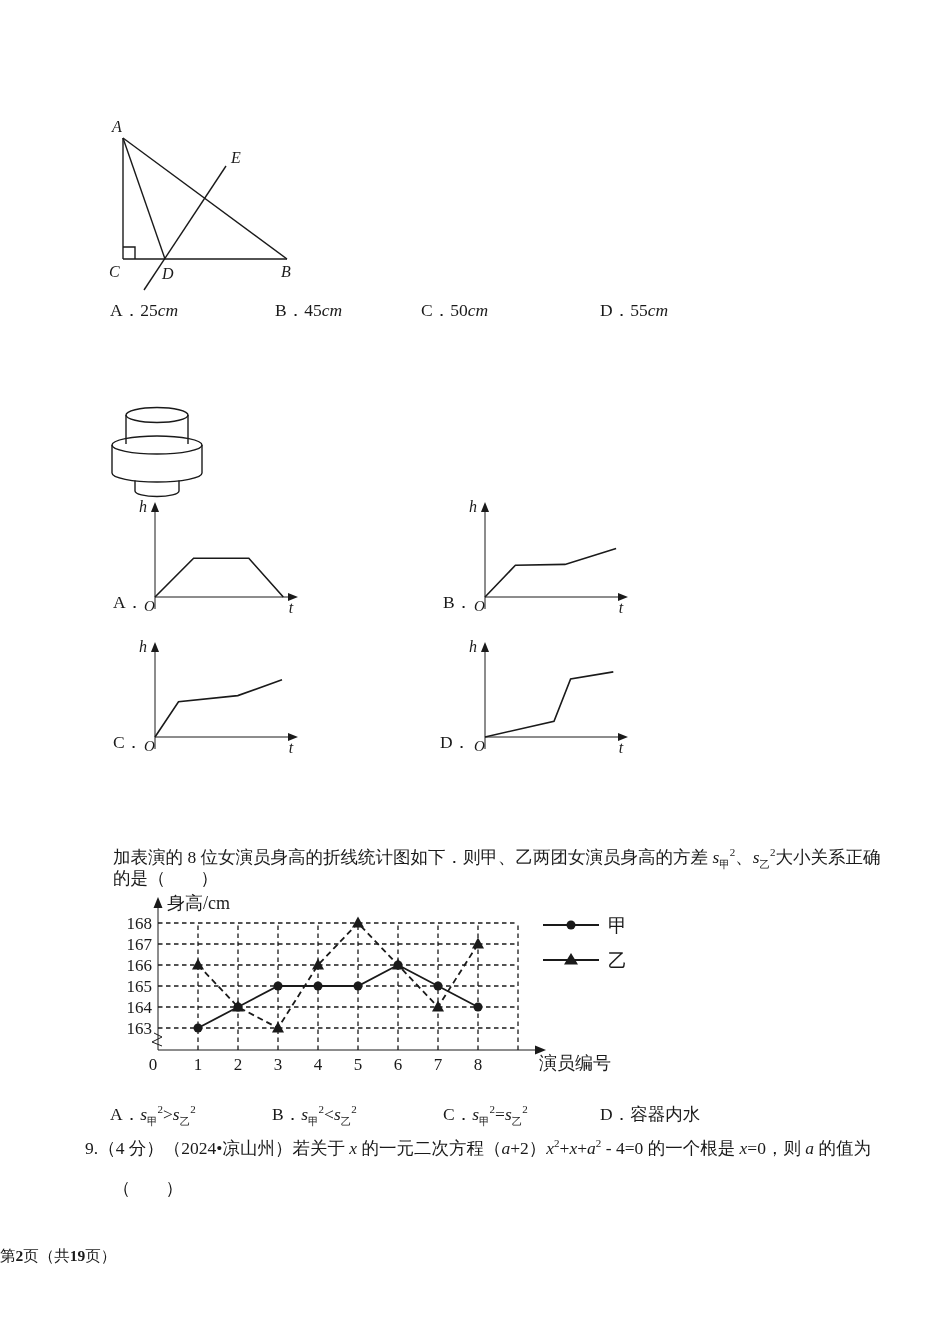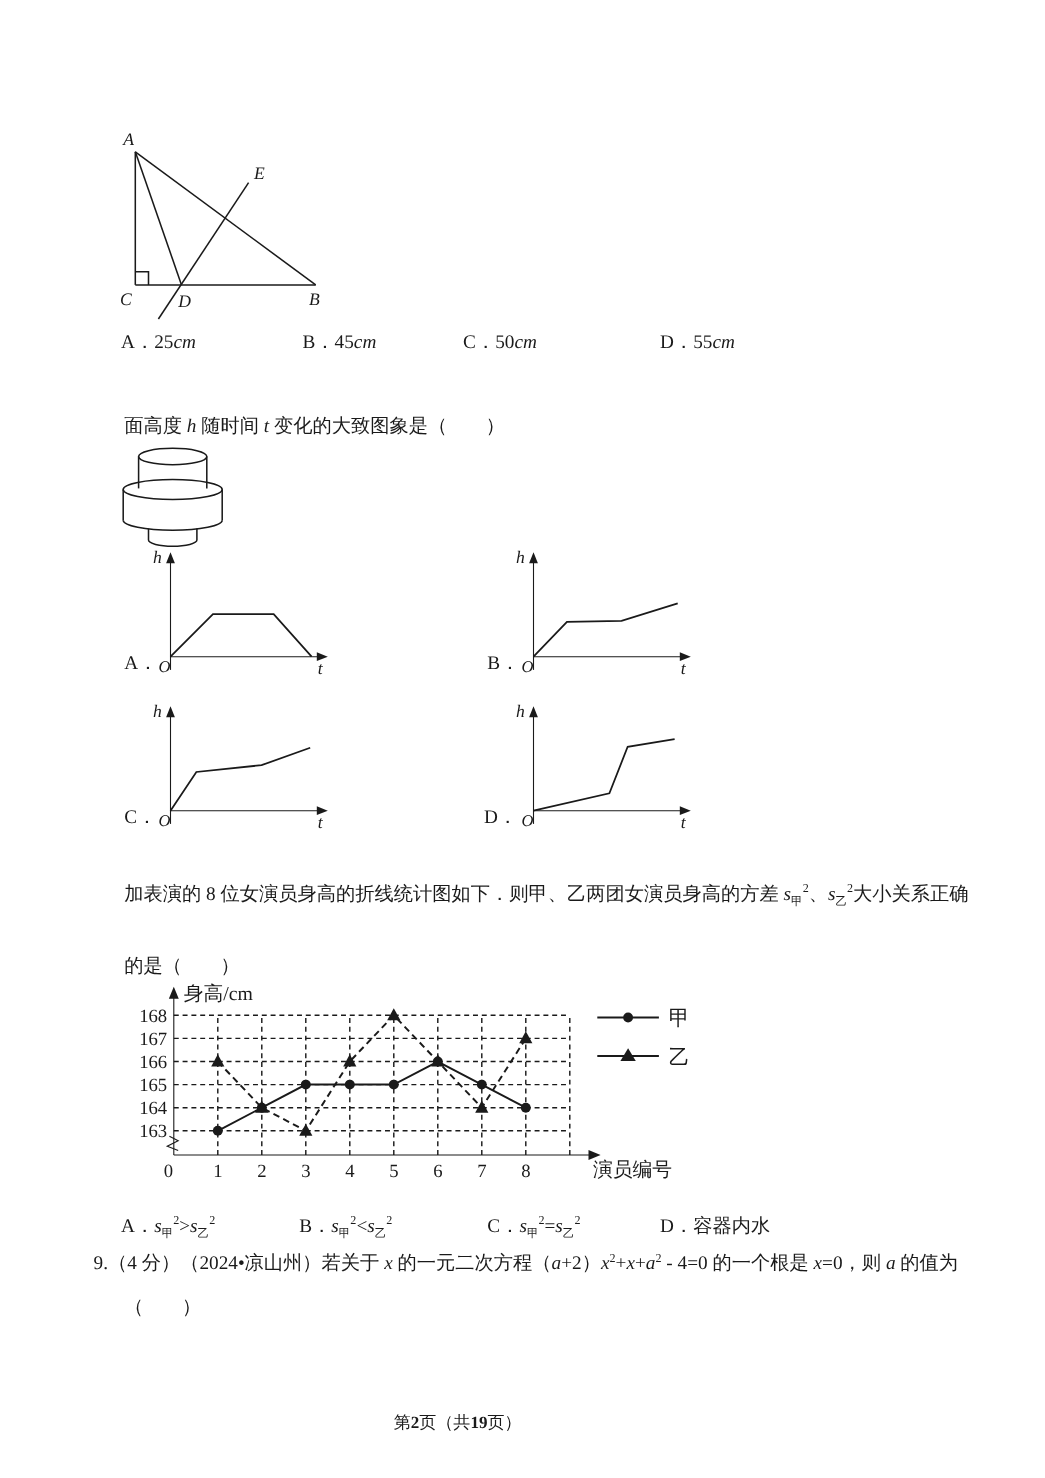--- a/index.html
+++ b/index.html
@@ -16,21 +16,21 @@
   svg line, svg polyline, svg path, svg ellipse{stroke:#1a1a1a;fill:none;}
   svg .th{stroke-width:1.4;}
   svg polygon{fill:#1a1a1a;stroke:none;}
   svg text{fill:#1a1a1a;font-family:"Liberation Serif","DejaVu Serif",serif;}
   .glabel{font-size:16px;font-style:italic;}
   .axlab{font-size:16px;font-style:italic;}
   .olab{font-size:15px;font-style:italic;}
   .ticklab{font-size:17px;}
   .cjk18{font-size:18px;}
   .leg{font-size:19px;}
-  .footer{left:0;top:1246px;width:832px;text-align:center;font-size:15.5px;margin-top:37px;}
+  .footer{left:0;top:1246px;width:832px;font-size:15.5px;}
 </style>
 </head>
 <body>
 
 <div class="page">
 
   <svg class="abs" style="left:95px;top:116px" width="225" height="178" viewBox="0 0 225 178">
     <g class="th">
       <line x1="28" y1="22" x2="28" y2="143"></line>
       <line x1="28" y1="143" x2="192" y2="143"></line>
@@ -44,21 +44,20 @@
     <text class="glabel" x="14" y="161">C</text>
     <text class="glabel" x="67" y="163">D</text>
     <text class="glabel" x="186" y="161">B</text>
   </svg>
 
   <div class="abs opt" style="left:110px;top:298px"><span>A．</span><span>25</span><span class="i">cm</span></div>
   <div class="abs opt" style="left:275px;top:298px"><span>B．</span><span>45</span><span class="i">cm</span></div>
   <div class="abs opt" style="left:421px;top:298px"><span>C．</span><span>50</span><span class="i">cm</span></div>
   <div class="abs opt" style="left:600px;top:298px"><span>D．</span><span>55</span><span class="i">cm</span></div>
 
-  <div class="abs line" style="left:113px;top:375px"><span>面高度 </span><span class="i">h</span><span> 随时间 </span><span class="i">t</span><span> 变化的大致图象是（　　）</span></div>
 
   <svg class="abs" style="left:98px;top:403px" width="118" height="95" viewBox="0 0 118 95">
     <g class="th">
       <ellipse cx="59" cy="12" rx="31" ry="7.5"></ellipse>
       <line x1="28" y1="12" x2="28" y2="41"></line>
       <line x1="90" y1="12" x2="90" y2="41"></line>
       <ellipse cx="59" cy="42" rx="45" ry="9"></ellipse>
       <line x1="14" y1="42" x2="14" y2="70"></line>
       <line x1="104" y1="42" x2="104" y2="70"></line>
       <path d="M14,70 A45,9 0 0 0 104,70"></path>
@@ -109,21 +108,21 @@
     <line x1="22" y1="112" x2="22" y2="13"></line>
       <polygon points="22,5 18,15 26,15"></polygon>
     <line x1="22" y1="100" x2="158" y2="100"></line>
       <polygon points="165,100 155,96 155,104"></polygon>
     <text class="axlab" x="10" y="15" text-anchor="middle">h</text>
     <text class="olab" x="11" y="114">O</text>
     <text class="axlab" x="158" y="116" text-anchor="middle">t</text>
   <polyline points="22.0,100.0 91.0,84.2 107.6,41.9 150.3,34.9" stroke-width="1.6"></polyline>
     </svg>
 
-  <div class="abs line" style="left:113px;top:800px"><span>加表演的 8 位女演员身高的折线统计图如下．则甲、乙两团女演员身高的方差 </span><span class="i">s</span><span class="sb">甲</span><span class="sp">2</span><span>、</span><span class="i">s</span><span class="sb">乙</span><span class="sp">2</span><span>大小关系正确</span></div>
+  <div class="abs line" style="left:113px;top:845px"><span>加表演的 8 位女演员身高的折线统计图如下．则甲、乙两团女演员身高的方差 </span><span class="i">s</span><span class="sb">甲</span><span class="sp">2</span><span>、</span><span class="i">s</span><span class="sb">乙</span><span class="sp">2</span><span>大小关系正确</span></div>
   <div class="abs line" style="left:113px;top:866px">的是（　　）</div>
 
   <svg class="abs" id="q8-chart" style="left:115px;top:892px" width="540" height="195" viewBox="0 0 540 195">
     <g id="q8-grid">
         <line x1="43" y1="136" x2="403" y2="136" stroke-dasharray="4.5,3.5" stroke-width="1.3"></line>
         <line x1="43" y1="115" x2="403" y2="115" stroke-dasharray="4.5,3.5" stroke-width="1.3"></line>
         <line x1="43" y1="94" x2="403" y2="94" stroke-dasharray="4.5,3.5" stroke-width="1.3"></line>
         <line x1="43" y1="73" x2="403" y2="73" stroke-dasharray="4.5,3.5" stroke-width="1.3"></line>
         <line x1="43" y1="52" x2="403" y2="52" stroke-dasharray="4.5,3.5" stroke-width="1.3"></line>
         <line x1="43" y1="31" x2="403" y2="31" stroke-dasharray="4.5,3.5" stroke-width="1.3"></line>

